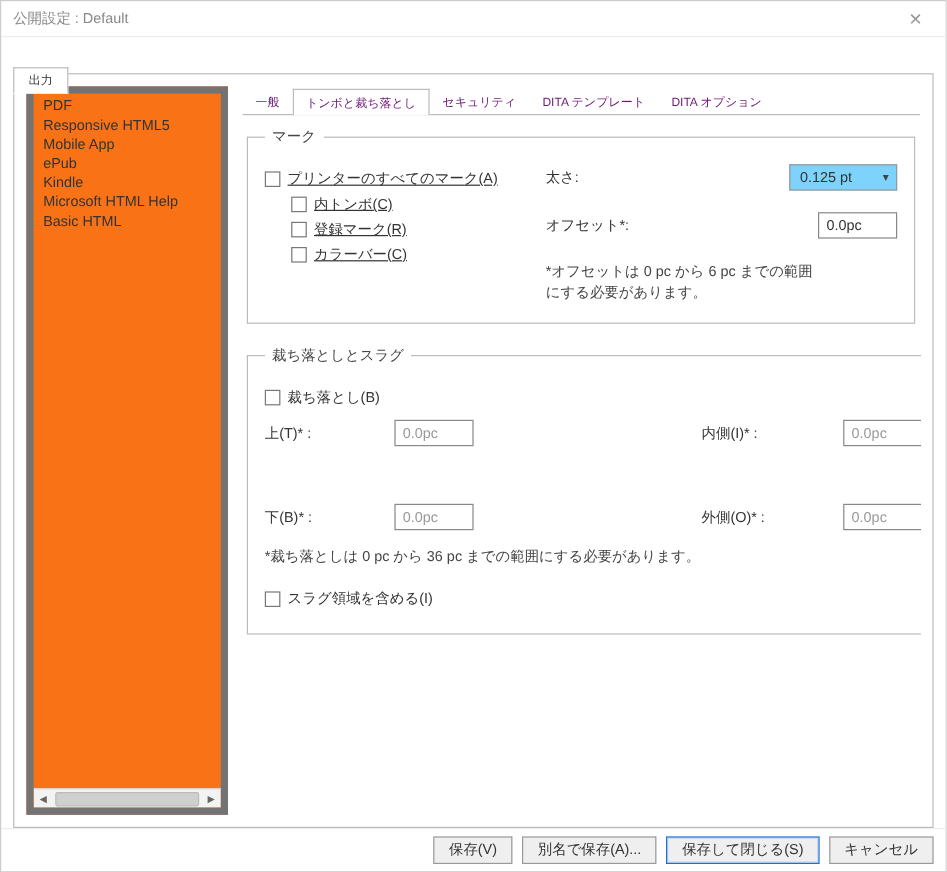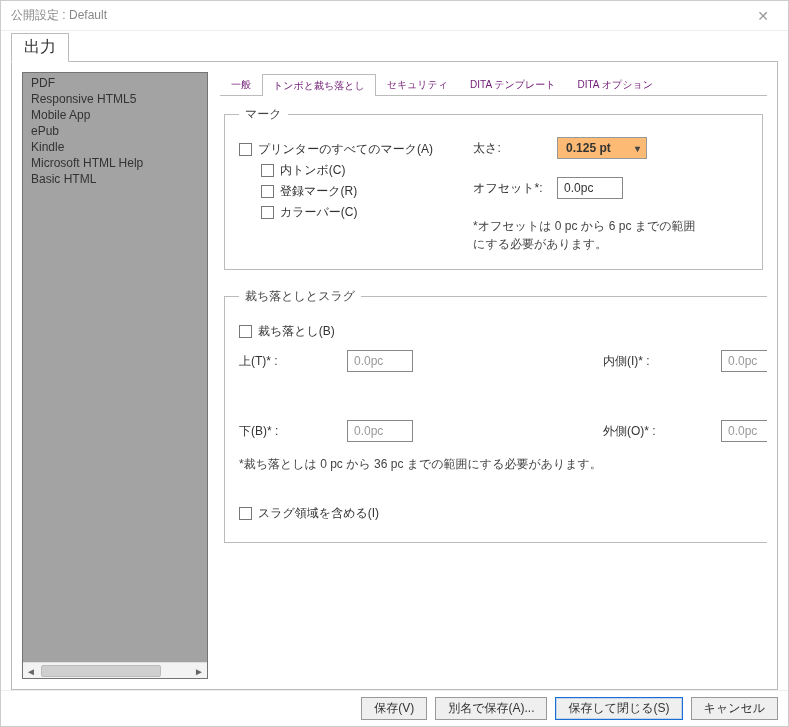--- a/index.html
+++ b/index.html
@@ -38,36 +38,36 @@
   .top-tabs {
     display: flex; align-items: flex-end;
     height: 22px;
   }
   .top-tab {
     padding: 3px 12px;
     border: 1px solid #bbb;
     border-bottom: 1px solid #fff;
     background: #fff;
     position: relative;
-    top: 1px;
-    font-size: 16px;
+    top: 17px;
+    font-size: 10px;
     cursor: pointer;
   }
   .main-panel {
     flex: 1;
     border: 1px solid #bbb;
     display: flex;
     gap: 12px;
     padding: 10px;
     overflow: hidden;
   }
   .left-list {
-    width: 186px;
-    border: 1px solid #737373;
-    background: #a3a3a3;
+    width: 168px;
+    border: 6px solid #737373;
+    background: #f97316;
     display: flex; flex-direction: column;
     overflow: hidden;
   }
   .left-list .items {
     flex: 1; overflow-x: auto; overflow-y: hidden;
     padding: 2px 0;
   }
   .left-list .item {
     padding: 1px 8px;
     white-space: nowrap;
@@ -139,35 +139,35 @@
   .checkbox .box {
     width: 13px; height: 13px;
     border: 1px solid #777;
     background: #fff;
   }
   .indent { margin-left: 22px; }
 
   .mark-grid {
     display: flex; gap: 40px;
   }
-  .mark-left { flex: 0 0 auto; }
+  .mark-left { flex: 0 0 auto; text-decoration: underline; }
   .mark-right { flex: 1; }
   .mark-right .pair {
     display: flex; align-items: center; gap: 10px;
     margin-bottom: 18px;
+    justify-content: space-between;
   }
   .mark-right .pair .label { width: 74px; }
   .select {
     border: 1px solid #999;
-    background: #fdba74;
+    background: #7dd3fc;
     height: 22px; width: 90px;
     display: flex; align-items: center; justify-content: space-between;
     padding: 0 6px 0 8px;
     cursor: pointer;
-    font-weight: bold;
   }
   .select .chev { font-size: 10px; color: #444; }
   .textbox {
     border: 1px solid #888;
     height: 22px; width: 66px;
     padding: 0 6px;
     display: flex; align-items: center;
     background: #fff;
   }
   .textbox.disabled { color: #999; background: #fff; }
@@ -318,21 +318,21 @@
                 </div>
               <div></div>
               <div class="lbl">外側(O)* :</div>
               <div class="textbox disabled">
                   <span>0.0pc</span>
                 </div>
             </div>
 
             <div class="hint">*裁ち落としは 0 pc から 36 pc までの範囲にする必要があります。</div>
 
-            <div class="checkbox" style="margin-top:32px">
+            <div class="checkbox" style="margin-top:18px">
               <span class="box"></span>
               <span>スラグ領域を含める(I)</span>
             </div>
           </fieldset>
 
         </div>
       </div>
     </div>
   </div>
 

